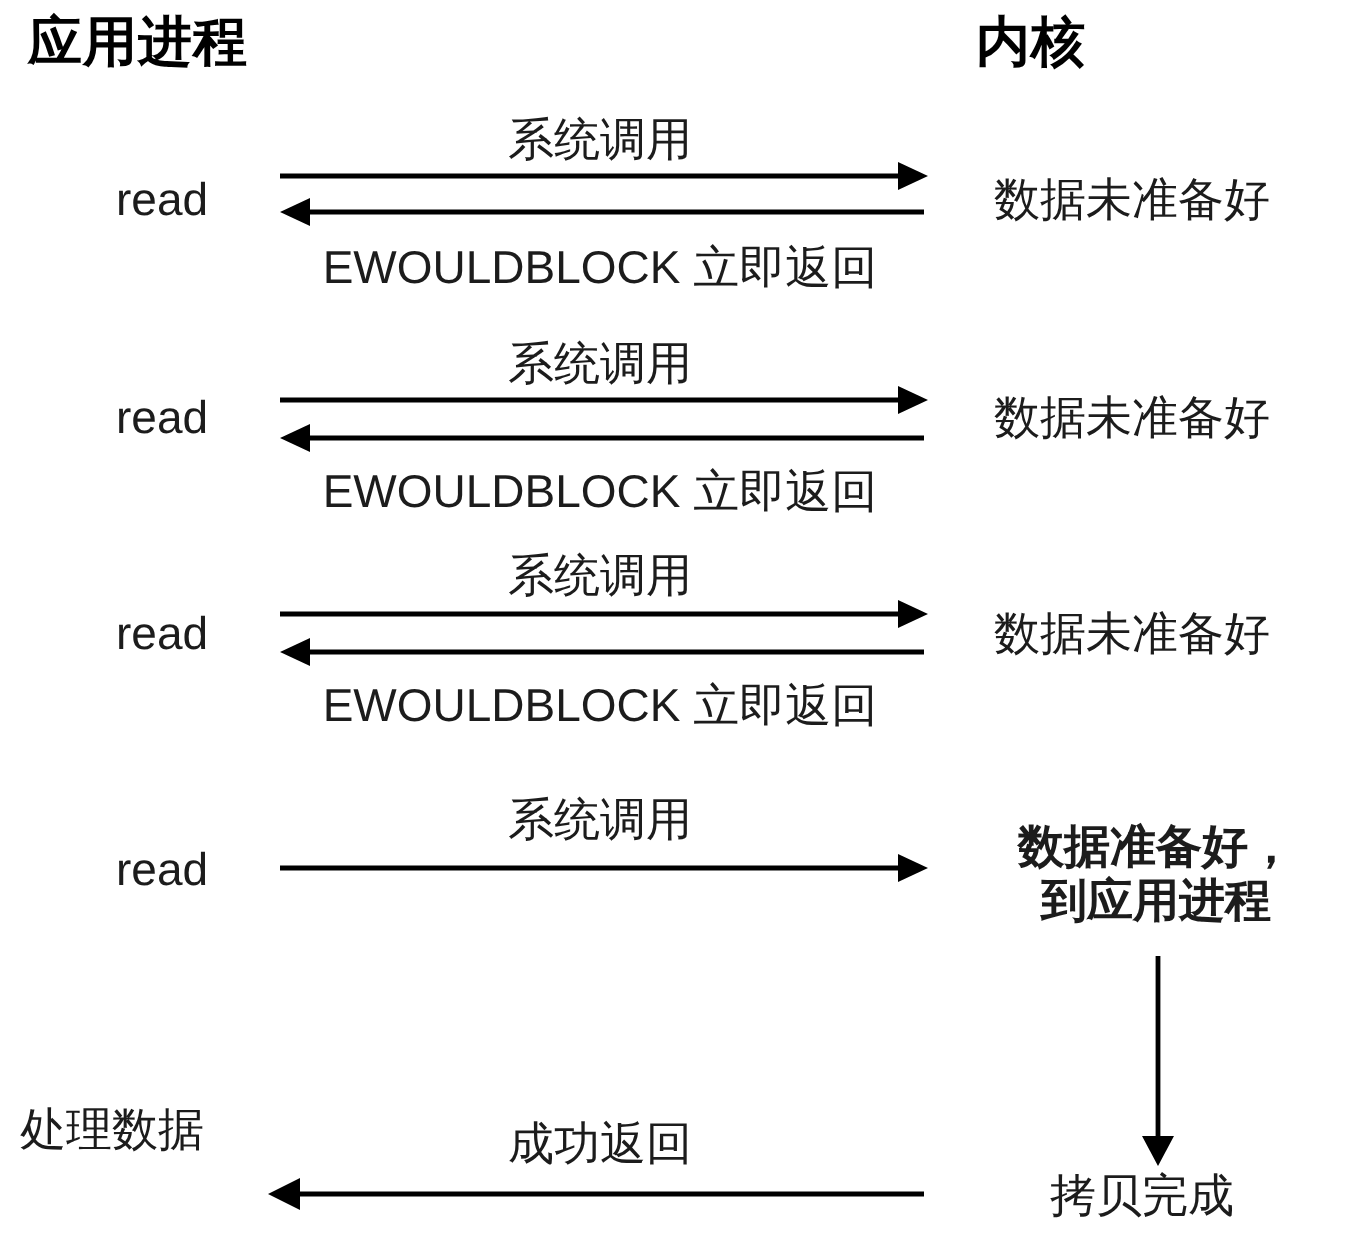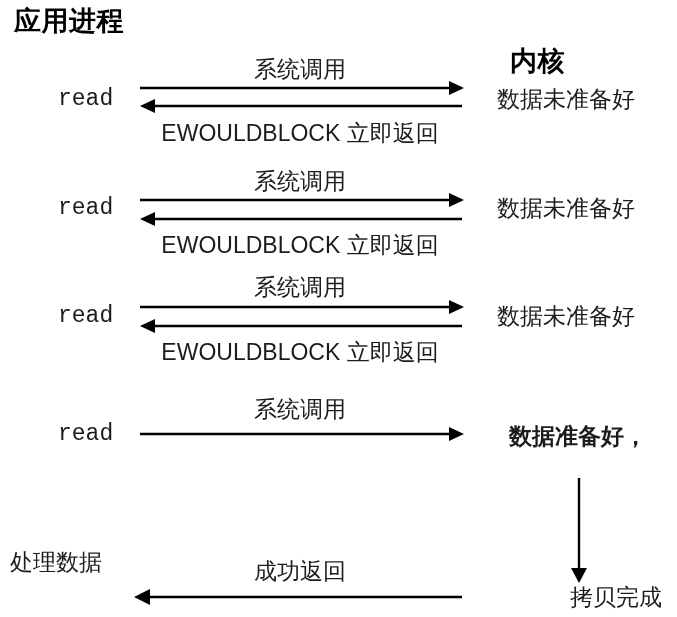--- a/index.html
+++ b/index.html
@@ -21,31 +21,31 @@
   .col-title {
     position: absolute;
     font-size: 27px;
     font-weight: bold;
     letter-spacing: 0.5px;
     color: #000000;
     white-space: nowrap;
     line-height: 1;
   }
   #title-app   { left: 14px; top: 8px; }
-  #title-kernel{ left: 510px; top: 8px; margin-top: 40px; }
+  #title-kernel{ left: 488px; top: 8px; }
 
   .lbl {
     position: absolute;
     font-size: 23px;
     color: #1c1c1c;
     white-space: nowrap;
     line-height: 1.18;
     transform: translate(-50%, -50%);
   }
-  .lbl.left-col  { transform: translate(0, -50%); font-family: Liberation Mono, monospace; }
+  .lbl.left-col  { transform: translate(0, -50%); }
   .lbl.right-col { transform: translate(-50%, -50%); text-align: center; }
 
   .arrow-wrap { position: absolute; left: 0; top: 0; }
   svg { display: block; overflow: visible; }
 </style>
 </head>
 <body>
 
 <div id="canvas">
 
@@ -109,34 +109,35 @@
     <svg width="677" height="617" style="position:absolute;left:0;top:0;">
       <g>
         <line x1="140" y1="434" x2="452" y2="434" stroke="#000" stroke-width="2.4"></line>
         <polygon points="464,434 449,427 449,441" fill="#000"></polygon>
       </g>
     </svg>
   </div>
 
   <div class="lbl right-col" style="left:578px; top:437px;font-weight:bold;">
     <div>数据准备好，</div>
+    <div>到应用进程</div>
   </div>
 
   <div class="arrow-wrap">
     <svg width="677" height="617" style="position:absolute;left:0;top:0;">
       <g>
         <line x1="579" y1="478" x2="579" y2="570" stroke="#000" stroke-width="2.4"></line>
         <polygon points="579,583 571,568 587,568" fill="#000"></polygon>
       </g>
     </svg>
   </div>
 
   <div class="lbl left-col" style="left:10px; top:565px;">处理数据</div>
   <div class="lbl" style="left:300px; top:572px;">成功返回</div>
-  <div class="lbl right-col" style="left:571px; top:598px;margin-left:45px;">拷贝完成</div>
+  <div class="lbl right-col" style="left:571px; top:598px;">拷贝完成</div>
   <div class="arrow-wrap">
     <svg width="677" height="617" style="position:absolute;left:0;top:0;">
       <g>
         <line x1="147" y1="597" x2="462" y2="597" stroke="#000" stroke-width="2.6"></line>
         <polygon points="134,597 150,589 150,605" fill="#000"></polygon>
       </g>
     </svg>
   </div>
 
 </div>

